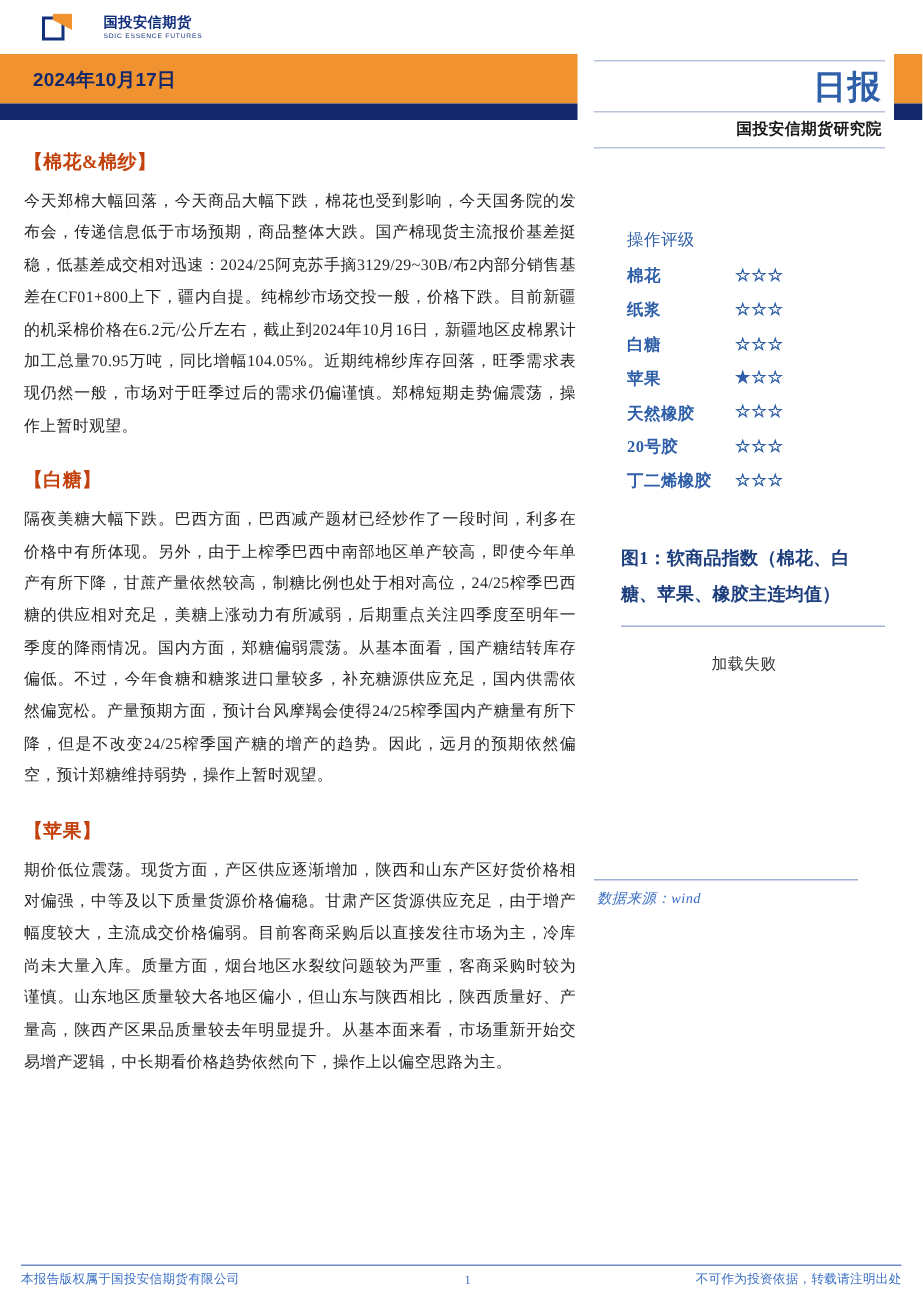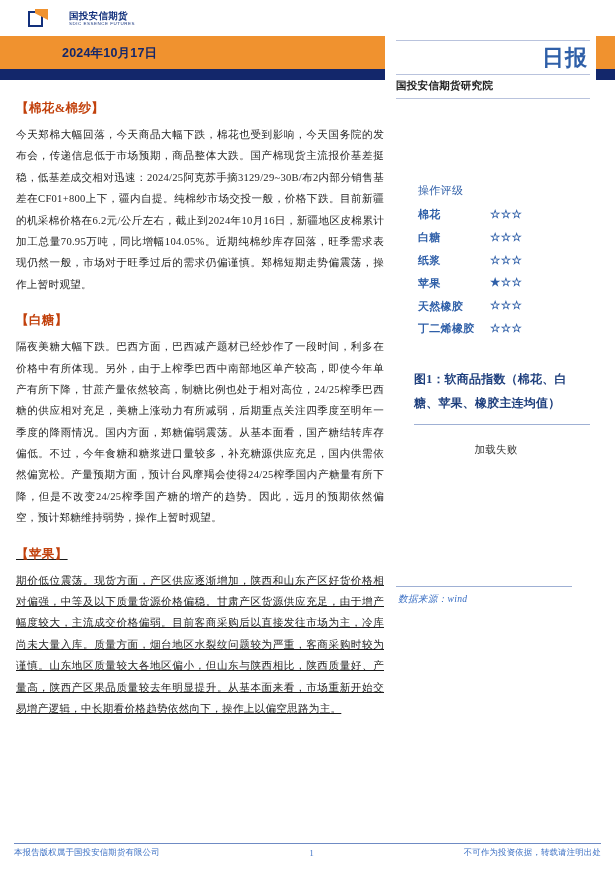--- a/index.html
+++ b/index.html
@@ -84,21 +84,20 @@
     background: #13276b;
   }
   .report-date {
     position: absolute;
     left: 22px; top: 45px;
     font-family: "Liberation Sans", sans-serif;
     font-size: 12.5px;
     font-weight: bold;
     color: #13276b;
     letter-spacing: .2px;
-    margin-left: 40px;
   }
   .accent-orange {
     position: absolute;
     left: 596px; top: 36px;
     width: 19px; height: 33px;
     background: #f0922f;
   }
   .accent-navy {
     position: absolute;
     left: 596px; top: 69px;
@@ -121,21 +120,21 @@
     text-align: right;
     font-family: "Liberation Sans", sans-serif;
     font-size: 22px;
     font-weight: bold;
     color: #2f5fa8;
     letter-spacing: 1px;
     padding: 3px 2px 2px 0;
     line-height: 1.25;
   }
   .hdr-sub {
-    text-align: left;
+    text-align: right;
     font-family: "Liberation Sans", sans-serif;
     font-size: 10.5px;
     font-weight: bold;
     color: #1a1a1a;
     padding: 4px 2px 5px 0;
     letter-spacing: .3px;
   }
 
   
   .main-col {
@@ -155,28 +154,27 @@
     font-family: "Liberation Serif", serif;
     font-size: 10.6px;
     color: #262626;
     line-height: 2.02;
     text-align: justify;
     text-justify: inter-character;
     letter-spacing: .25px;
     margin: 0;
   }
   .sec-block { margin-bottom: 17px; }
-  .sec-block.tight { margin-bottom: 15px; text-decoration: underline; }
+  .sec-block.tight { margin-bottom: 15px; }
 
   
   .side-col {
     position: absolute;
     left: 396px; top: 150px;
     width: 200px;
-    margin-top: 30px;
   }
   .rating-table {
     border-collapse: collapse;
     margin-left: 22px;
   }
   .rating-table td {
     font-family: "Liberation Serif", serif;
     font-size: 11px;
     color: #2f5fa8;
     padding: 2px 0 3px 0;
@@ -313,33 +311,37 @@
     <tbody>
       <tr class="rating-hdr">
         <td class="r-name">操作评级</td>
         <td class="r-stars"></td>
       </tr>
       <tr>
         <td class="r-name">棉花</td>
         <td class="r-stars stars-blue">☆☆☆</td>
       </tr>
       <tr>
+        <td class="r-name">纸浆</td>
+        <td class="r-stars stars-blue">☆☆☆</td>
+      </tr>
+      <tr>
         <td class="r-name">白糖</td>
-        <td class="r-stars stars-blue">☆☆☆</td>
-      </tr>
-      <tr>
-        <td class="r-name">纸浆</td>
         <td class="r-stars stars-blue">☆☆☆</td>
       </tr>
       <tr>
         <td class="r-name">苹果</td>
         <td class="r-stars stars-green">★☆☆</td>
       </tr>
       <tr>
         <td class="r-name">天然橡胶</td>
+        <td class="r-stars stars-blue">☆☆☆</td>
+      </tr>
+      <tr>
+        <td class="r-name">20号胶</td>
         <td class="r-stars stars-blue">☆☆☆</td>
       </tr>
       <tr>
         <td class="r-name">丁二烯橡胶</td>
         <td class="r-stars stars-blue">☆☆☆</td>
       </tr>
     </tbody>
   </table>
 
   <div class="fig-caption">图1：软商品指数（棉花、白糖、苹果、橡胶主连均值）</div>

